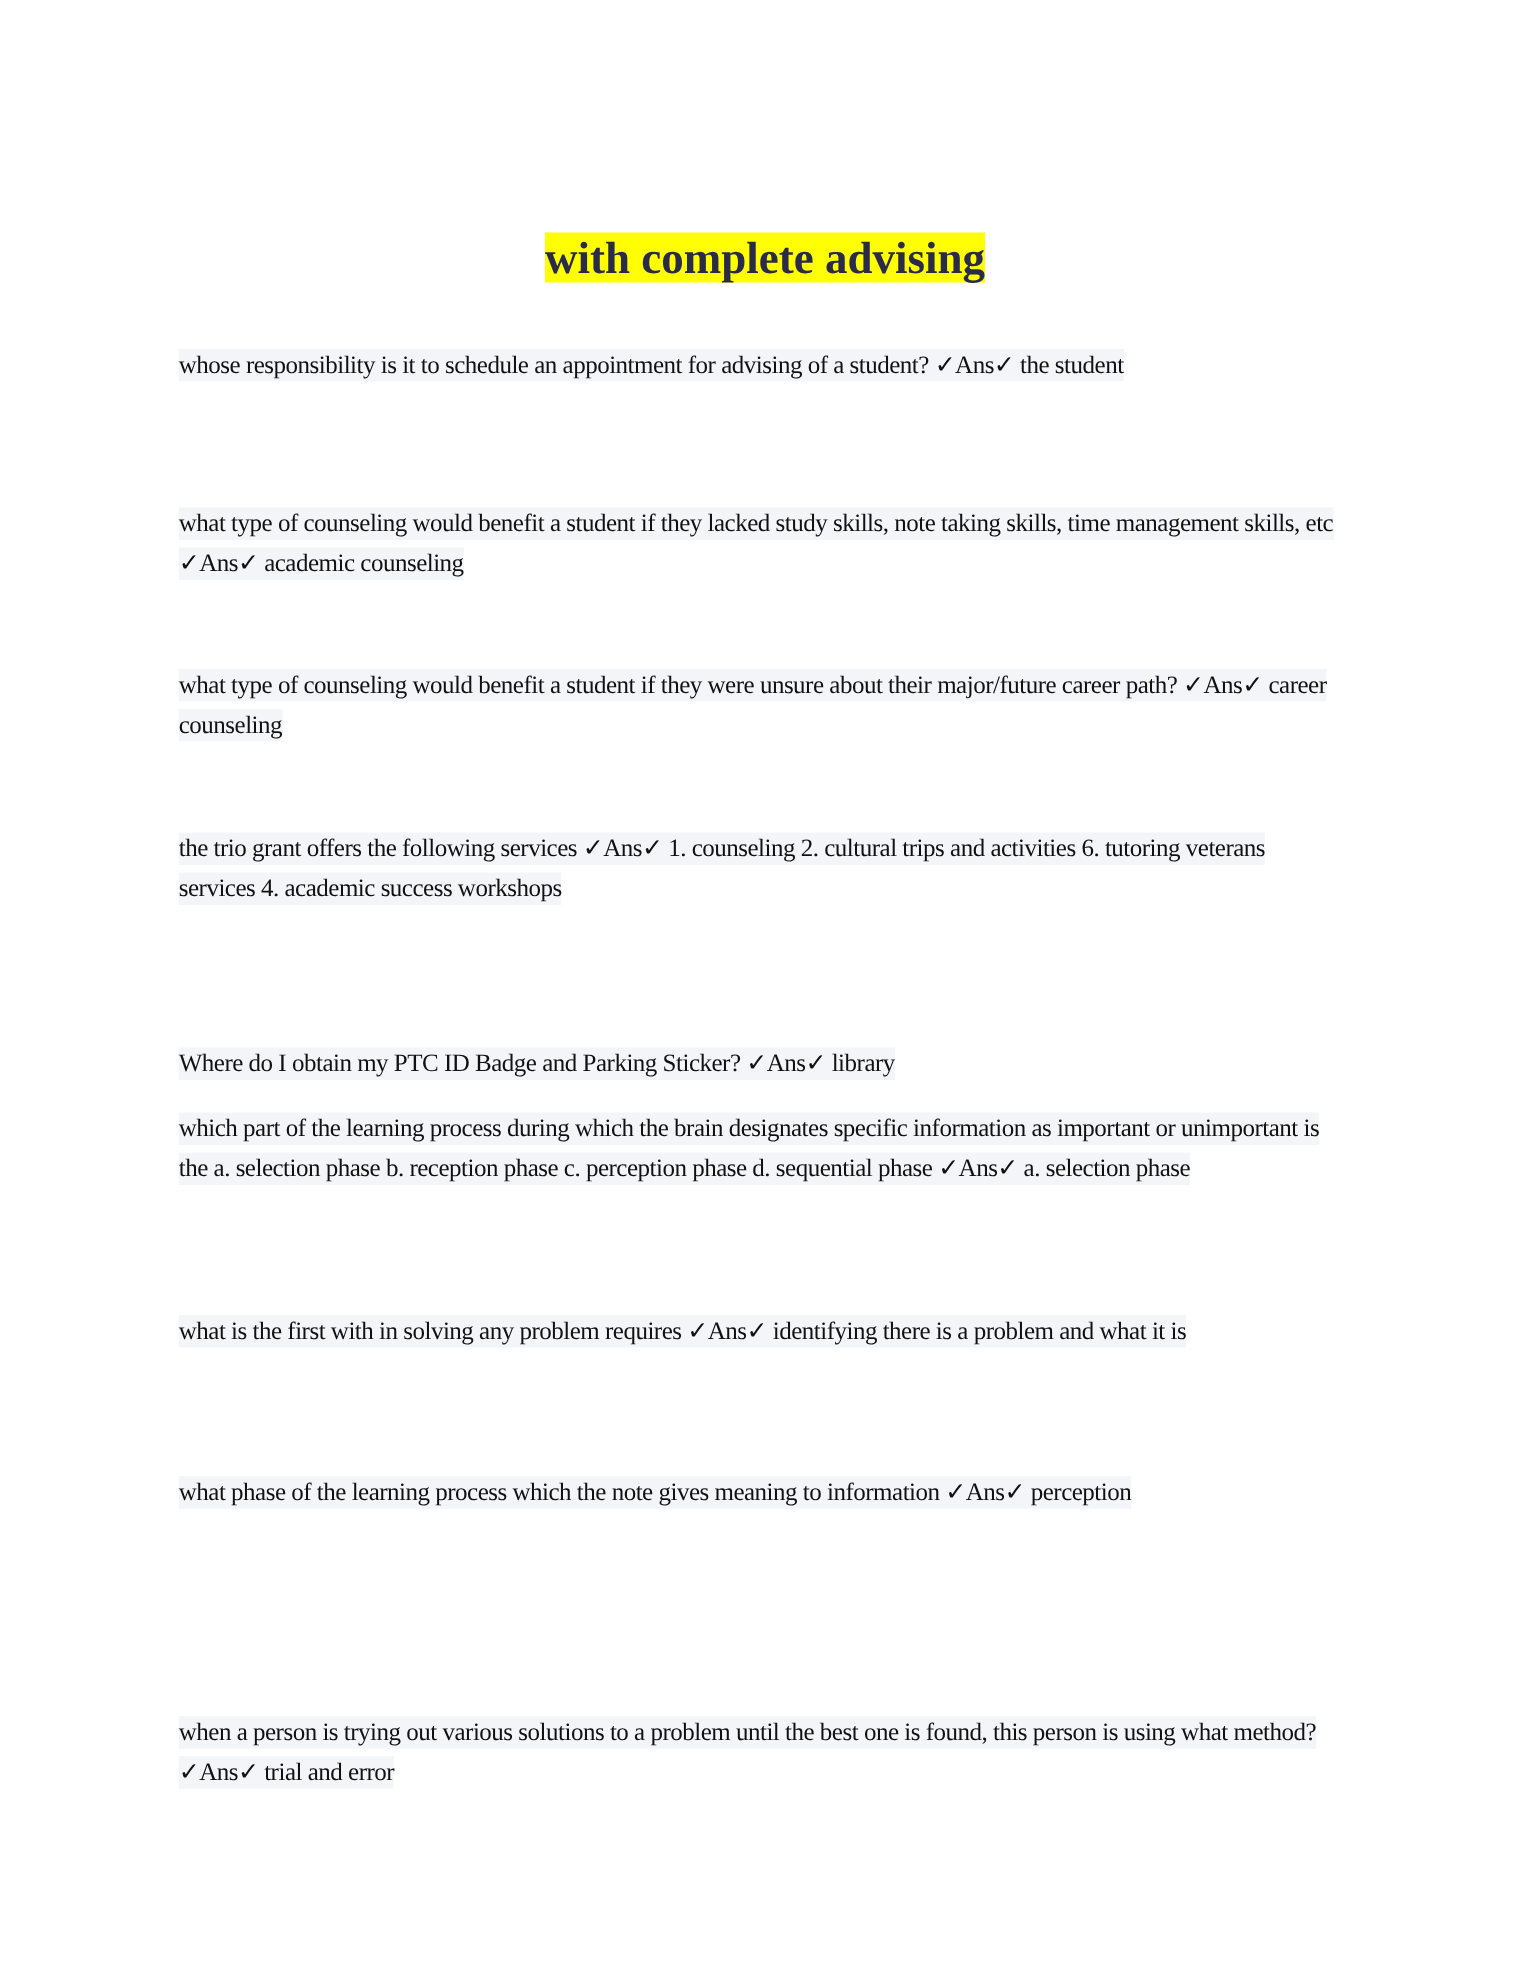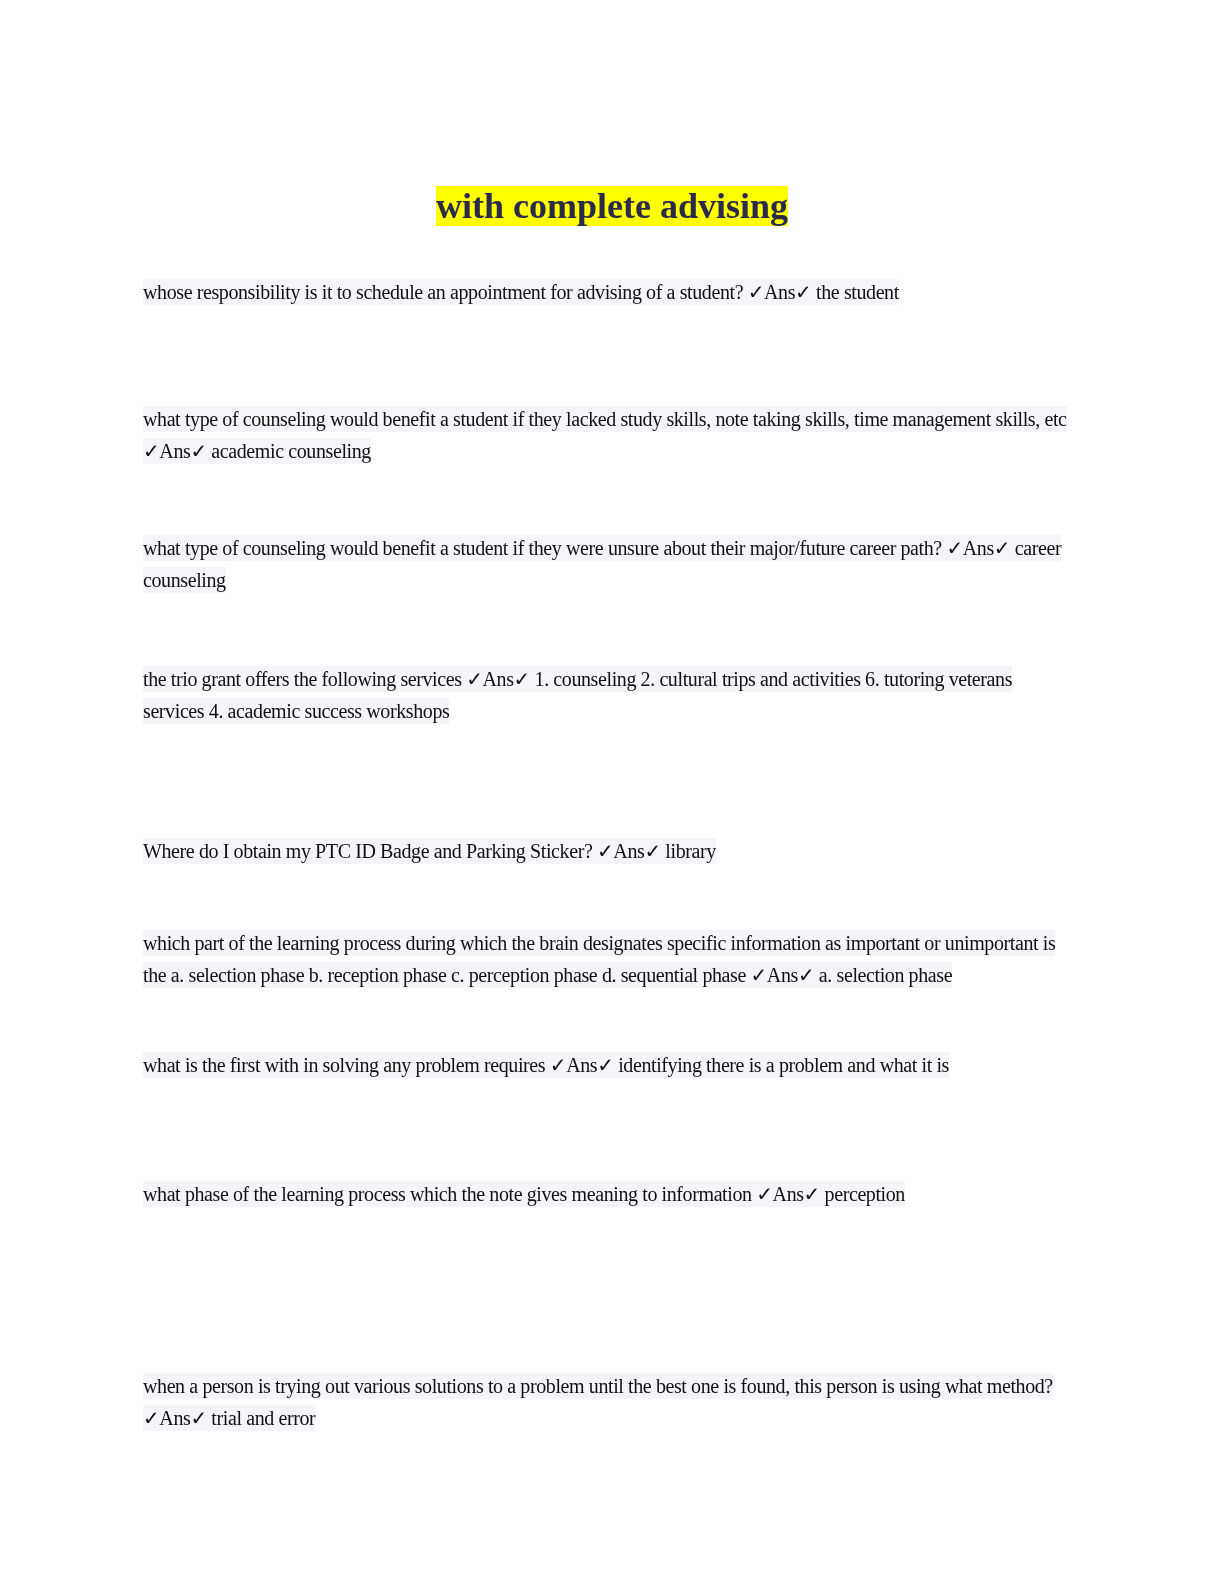--- a/index.html
+++ b/index.html
@@ -26,16 +26,16 @@
 <div class="title">
   <br>
   <span>with complete advising</span>
 </div>
 
 <div class="qa" style="top:276px;"><span class="txt">whose responsibility is it to schedule an appointment for advising of a student?  ✓Ans✓ the student</span></div>
 <div class="qa" style="top:403px;"><span class="txt">what type of counseling would benefit a student if they lacked study skills, note taking skills, time management skills, etc  ✓Ans✓ academic counseling</span></div>
 <div class="qa" style="top:532px;"><span class="txt">what type of counseling would benefit a student if they were unsure about their major/future career path?  ✓Ans✓ career counseling</span></div>
 <div class="qa" style="top:663px;"><span class="txt">the trio grant offers the following services  ✓Ans✓ 1. counseling 2. cultural trips and activities 6. tutoring veterans services 4. academic success workshops</span></div>
 <div class="qa" style="top:792px;margin-top:43px;"><span class="txt">Where do I obtain my PTC ID Badge and Parking Sticker?  ✓Ans✓ library</span></div>
-<div class="qa" style="top:887px;margin-top:40px;"><span class="txt">which part of the learning process during which the brain designates specific information as important or unimportant is the a. selection phase b. reception phase c. perception phase d. sequential phase  ✓Ans✓ a. selection phase</span></div>
+<div class="qa" style="top:887px;"><span class="txt">which part of the learning process during which the brain designates specific information as important or unimportant is the a. selection phase b. reception phase c. perception phase d. sequential phase  ✓Ans✓ a. selection phase</span></div>
 <div class="qa" style="top:1049px;"><span class="txt">what is the first with in solving any problem requires  ✓Ans✓ identifying there is a problem and what it is</span></div>
 <div class="qa" style="top:1178px;"><span class="txt">what phase of the learning process which the note gives meaning to information  ✓Ans✓ perception</span></div>
 <div class="qa" style="top:1370px;"><span class="txt">when a person is trying out various solutions to a problem until the best one is found, this person is using what method?  ✓Ans✓ trial and error</span></div>
 
 </body></html>

